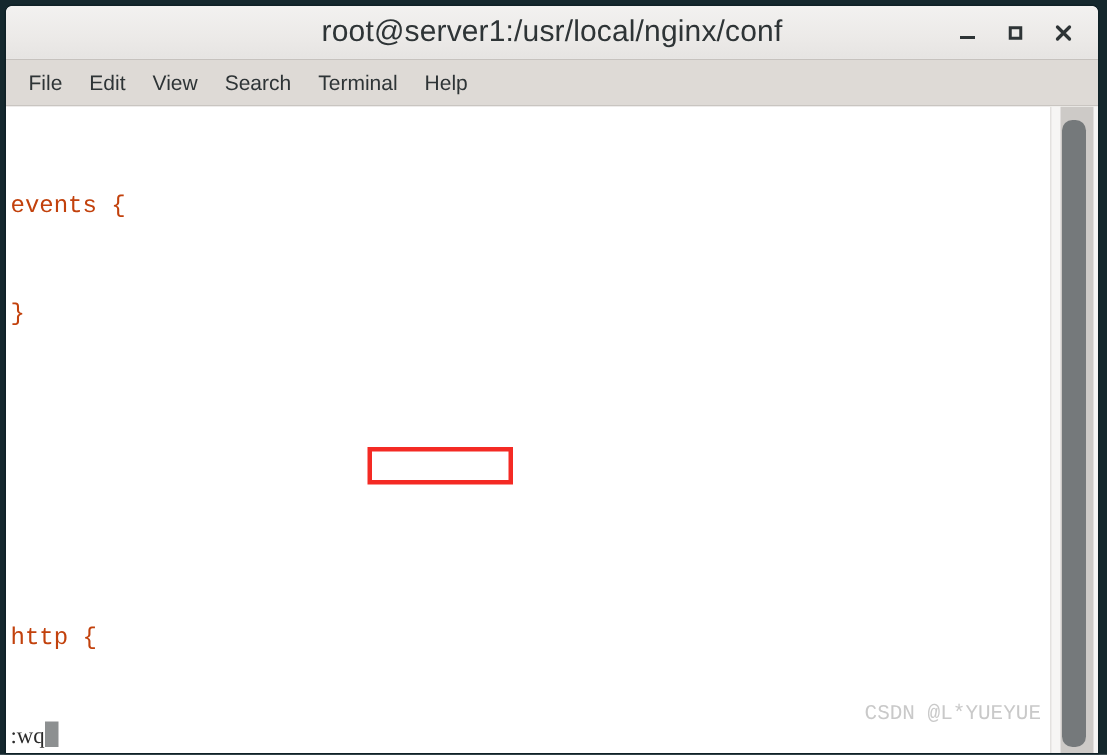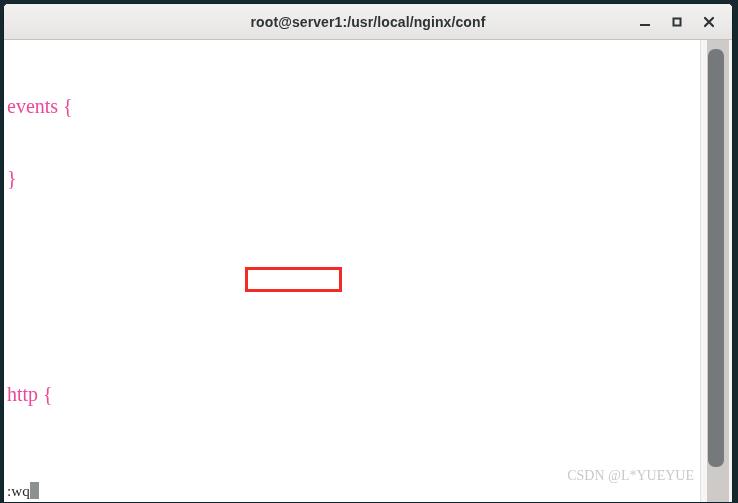--- a/index.html
+++ b/index.html
@@ -44,22 +44,22 @@
     height: 35px;
     min-height: 35px;
     background: linear-gradient(to bottom, #f2f1f0 0%, #eceae8 60%, #e6e4e2 100%);
     border-bottom: 1px solid #c6c2be;
     border-radius: 4px 4px 0 0;
     display: flex;
     align-items: center;
     justify-content: center;
   }
   #window-title {
-    font-size: 14px;
-    font-weight: bold;
+    font-size: 20px;
+    font-weight: normal;
     color: #2e3436;
     letter-spacing: 0.1px;
     white-space: nowrap;
     user-select: none;
   }
   .winbtns {
     position: absolute;
     right: 8px;
     top: 0;
     height: 35px;
@@ -106,24 +106,24 @@
     overflow: hidden;
   }
   #screen {
     position: absolute;
     left: 0;
     top: 0;
     right: 32px;
     bottom: 0;
     padding: 6px 0 0 3px;
     box-sizing: border-box;
-    font-family: Liberation Serif, serif;
-    font-size: 20px;
+    font-family: Liberation Mono, monospace;
+    font-size: 16px;
     line-height: 24px;
-    color: #ec4899;
+    color: #c2410c;
     white-space: pre;
     overflow: hidden;
   }
   .line { height: 24px; white-space: pre; }
 
   
   #weight-box {
     position: absolute;
     left: 241px;
     top: 227px;
@@ -185,21 +185,21 @@
     background: #75797b;
     border-radius: 7px;
     cursor: pointer;
   }
 
   
   #watermark {
     position: absolute;
     right: 38px;
     bottom: 18px;
-    font-family: Liberation Serif, serif;
+    font-family: Liberation Mono, monospace;
     font-size: 14px;
     color: #c9c9c9;
     user-select: none;
     white-space: nowrap;
   }
 </style>
 </head>
 <body>
 
 <div id="desktop">
@@ -220,20 +220,28 @@
           </svg>
         </div>
         <div class="winbtn">
           <svg width="14" height="14" viewBox="0 0 14 14">
             <path d="M3 3 L11 11 M11 3 L3 11" stroke="#2e3436" stroke-width="2.2" stroke-linecap="round"></path>
           </svg>
         </div>
       </div>
     </div>
 
+    <div id="menubar">
+      <div class="menu-item">File</div>
+      <div class="menu-item">Edit</div>
+      <div class="menu-item">View</div>
+      <div class="menu-item">Search</div>
+      <div class="menu-item">Terminal</div>
+      <div class="menu-item">Help</div>
+    </div>
 
     <div id="body-area">
 
       <div id="screen">
         <div class="line">events {</div>
         <div class="line">}</div>
         <div class="line"></div>
         <div class="line"></div>
         <div class="line">http {</div>
         

